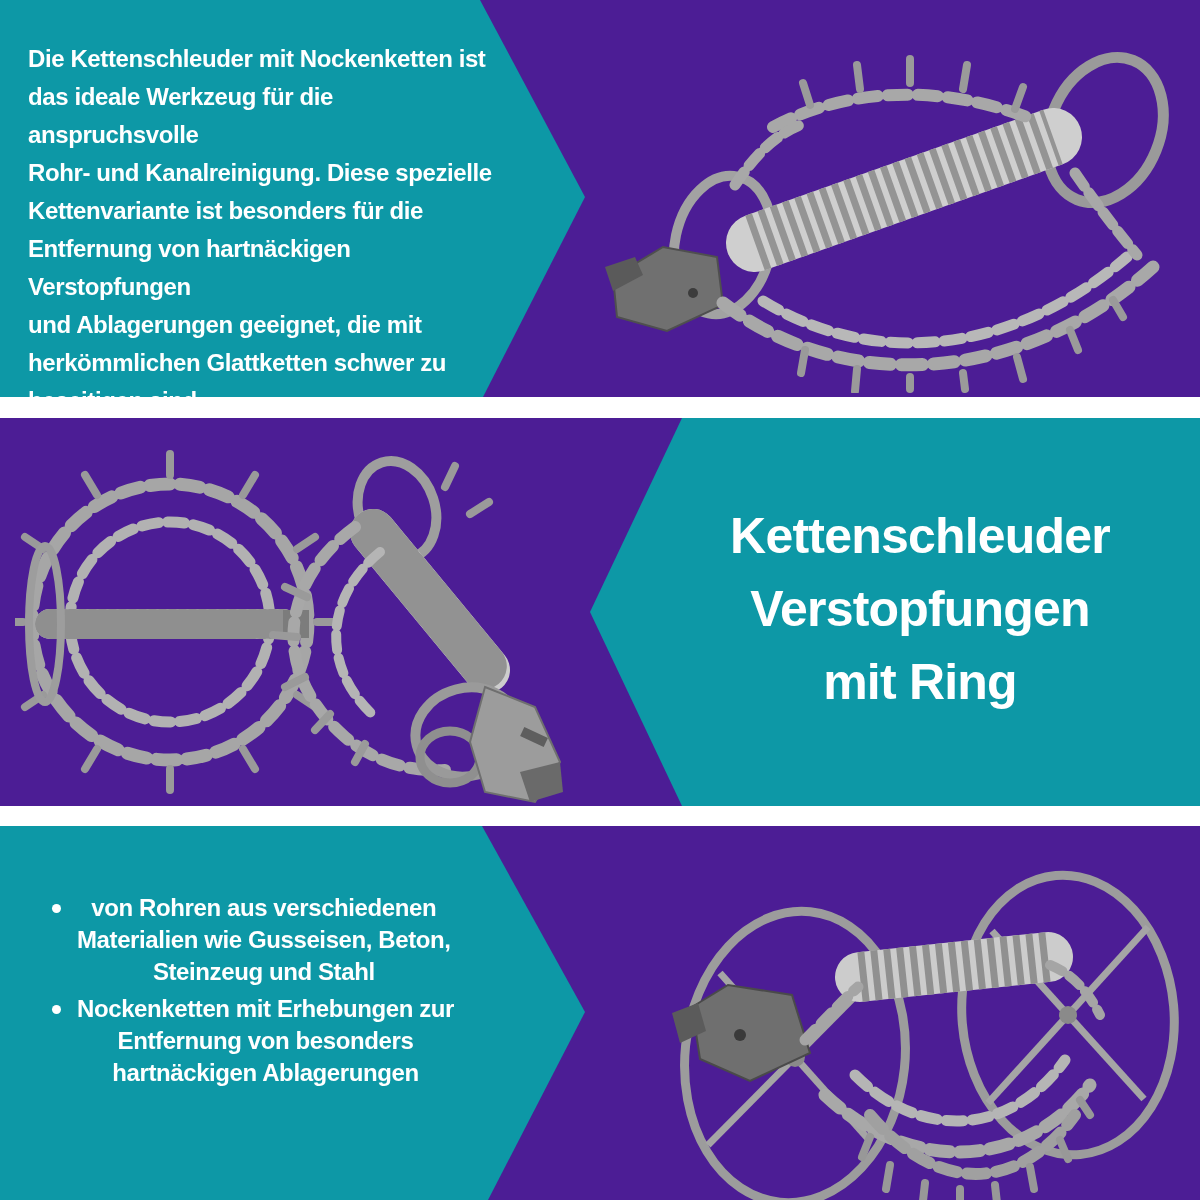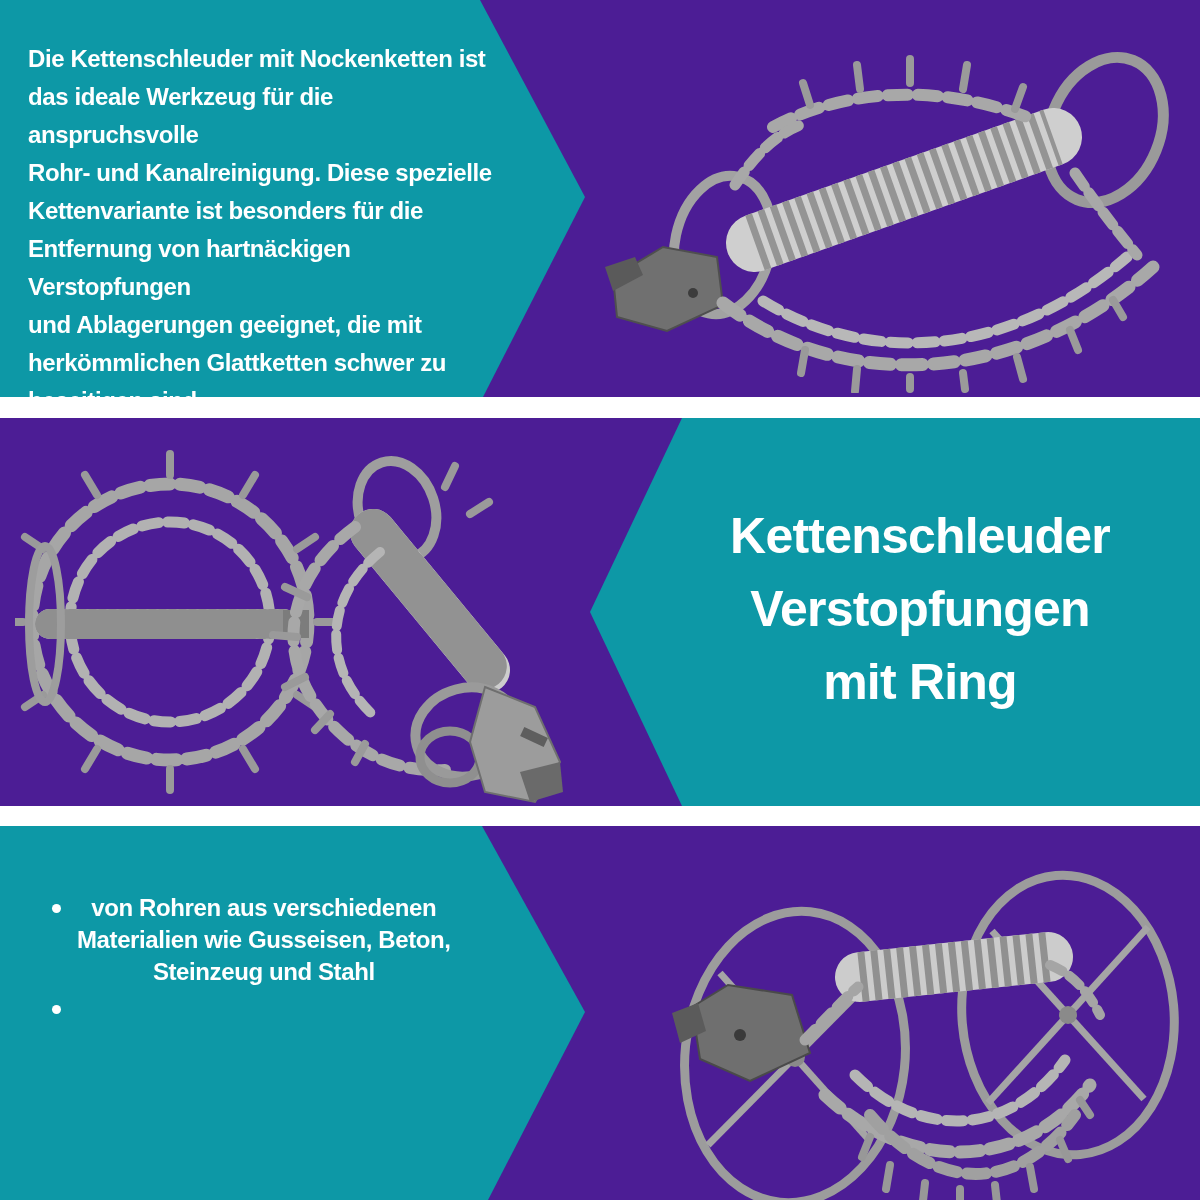--- a/index.html
+++ b/index.html
@@ -238,18 +238,21 @@
     <div class="teal teal-bot">
       <ul class="bullets">
         <li>
           <span class="dot"></span>
           <span class="btxt">von Rohren aus verschiedenen
 Materialien wie Gusseisen, Beton,
 Steinzeug und Stahl</span>
         </li>
         <li>
           <span class="dot"></span>
+          <span class="btxt">Nockenketten mit Erhebungen zur
+Entfernung von besonders
+hartnäckigen Ablagerungen</span>
         </li>
       </ul>
     </div>
   </div>
 
 </div>
 
 </body></html>

